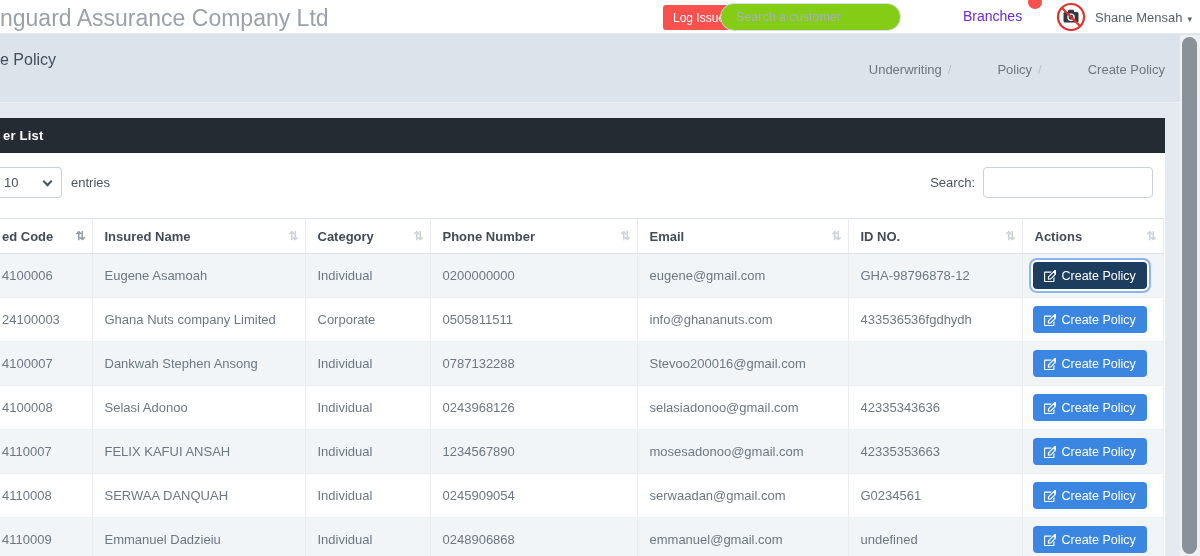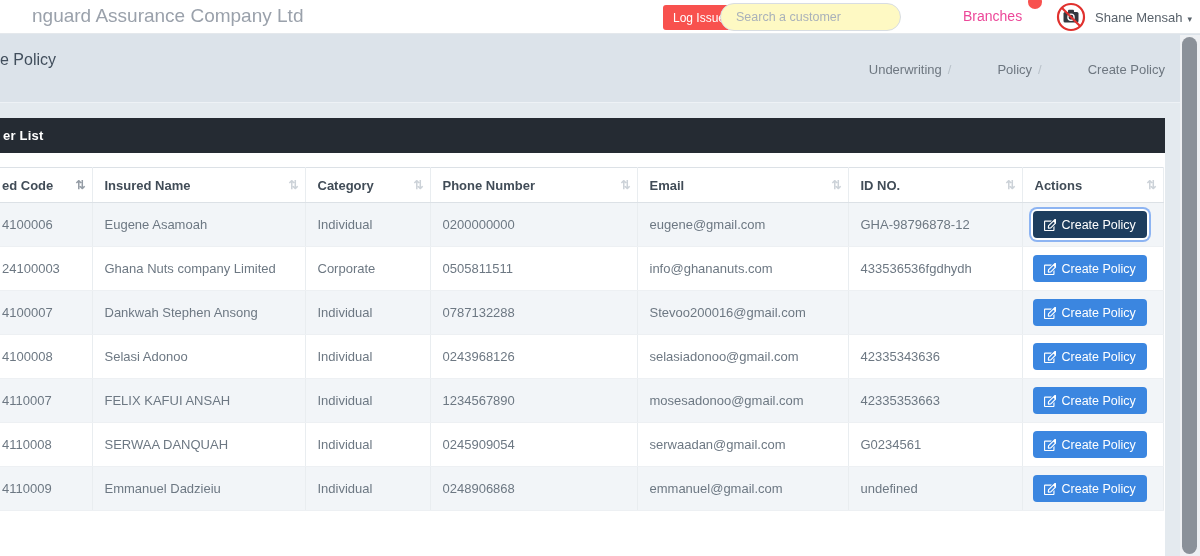--- a/index.html
+++ b/index.html
@@ -4,27 +4,27 @@
 <style>
   :root{
     --primary:#3b86e0; --primary-active:#1d3d5e; --danger:#f8514e; --header-bar:#252b33;
   }
   *{margin:0;padding:0;box-sizing:border-box;}
   html,body{width:1200px;height:556px;overflow:hidden;}
   body{position:relative;font-family:"Liberation Sans",sans-serif;background:#e4eaef;}
 
   
   .topbar{position:absolute;top:0;left:0;width:1200px;height:34px;background:#fff;border-bottom:1px solid #e4e8ec;z-index:6;}
-  .brand{position:absolute;left:0;top:5px;font-size:19px;color:#9aa1ab;white-space:nowrap;font-weight:400;margin-left:32px;}
+  .brand{position:absolute;left:0;top:5px;font-size:23px;color:#9aa1ab;white-space:nowrap;font-weight:400;}
   .log-issue{position:absolute;left:663px;top:5px;height:25px;padding:0 10px;background:var(--danger);color:#fff;
     font-size:12px;border:none;border-radius:3px;display:flex;align-items:center;font-family:inherit;cursor:pointer;}
   .search-pill{position:absolute;left:720px;top:3px;width:181px;height:28px;border:1px solid #d8dde3;border-radius:15px;
-    background:#fef9c3;padding:0 15px;font-size:12.5px;color:#58636d;outline:none;font-family:inherit;}
+    background:#84cc16;padding:0 15px;font-size:12.5px;color:#58636d;outline:none;font-family:inherit;}
   .search-pill::placeholder{color:#a9b1ba;}
-  .branches{position:absolute;left:963px;top:8px;font-size:14px;color:#ec4899;cursor:pointer;}
+  .branches{position:absolute;left:963px;top:8px;font-size:14px;color:#6d28d9;cursor:pointer;}
   .badge{position:absolute;left:1028px;top:-5px;width:14px;height:14px;border-radius:50%;background:var(--danger);}
   .avatar{position:absolute;left:1056px;top:2px;width:30px;height:30px;cursor:pointer;}
   .user{position:absolute;left:1095px;top:10px;font-size:13px;color:#59626b;cursor:pointer;white-space:nowrap;}
   .user .caret{font-size:9px;margin-left:5px;color:#59626b;}
 
   
   .titlebar{position:absolute;top:34px;left:0;width:1200px;height:69px;background:#dce3ea;border-bottom:1px solid #eef2f6;}
   .page-title{position:absolute;left:0;top:17px;font-size:16px;font-weight:400;color:#414e5c;}
   .breadcrumb{position:absolute;right:35px;top:28px;font-size:13px;color:#6e7780;white-space:nowrap;}
   .breadcrumb .sep{color:#bac2ca;margin:0 6px;}
@@ -94,20 +94,33 @@
   <span class="page-title">e Policy</span>
   <span class="breadcrumb"><span class="crumb">Underwriting</span><span class="sep">/</span><span class="crumb">Policy</span><span class="sep">/</span><span class="crumb">Create Policy</span></span>
 </div>
 
 <div class="card">
   <div class="card-header">
     <span>er List</span>
   </div>
   <div class="card-body">
 
+    <div class="controls">
+      <div class="length-wrap">
+        <div class="length-select">
+          <span>10</span>
+          <span class="chev"></span>
+        </div>
+        <span class="entries-label">entries</span>
+      </div>
+      <div class="search-wrap">
+        <span>Search:</span>
+        <input class="search-box" type="text" value="" style="">
+      </div>
+    </div>
 
     <table>
       <colgroup>
           <col style="width: 92px;">
           <col style="width: 213px;">
           <col style="width: 125px;">
           <col style="width: 207px;">
           <col style="width: 211px;">
           <col style="width: 174px;">
           <col style="width: 141px;">

